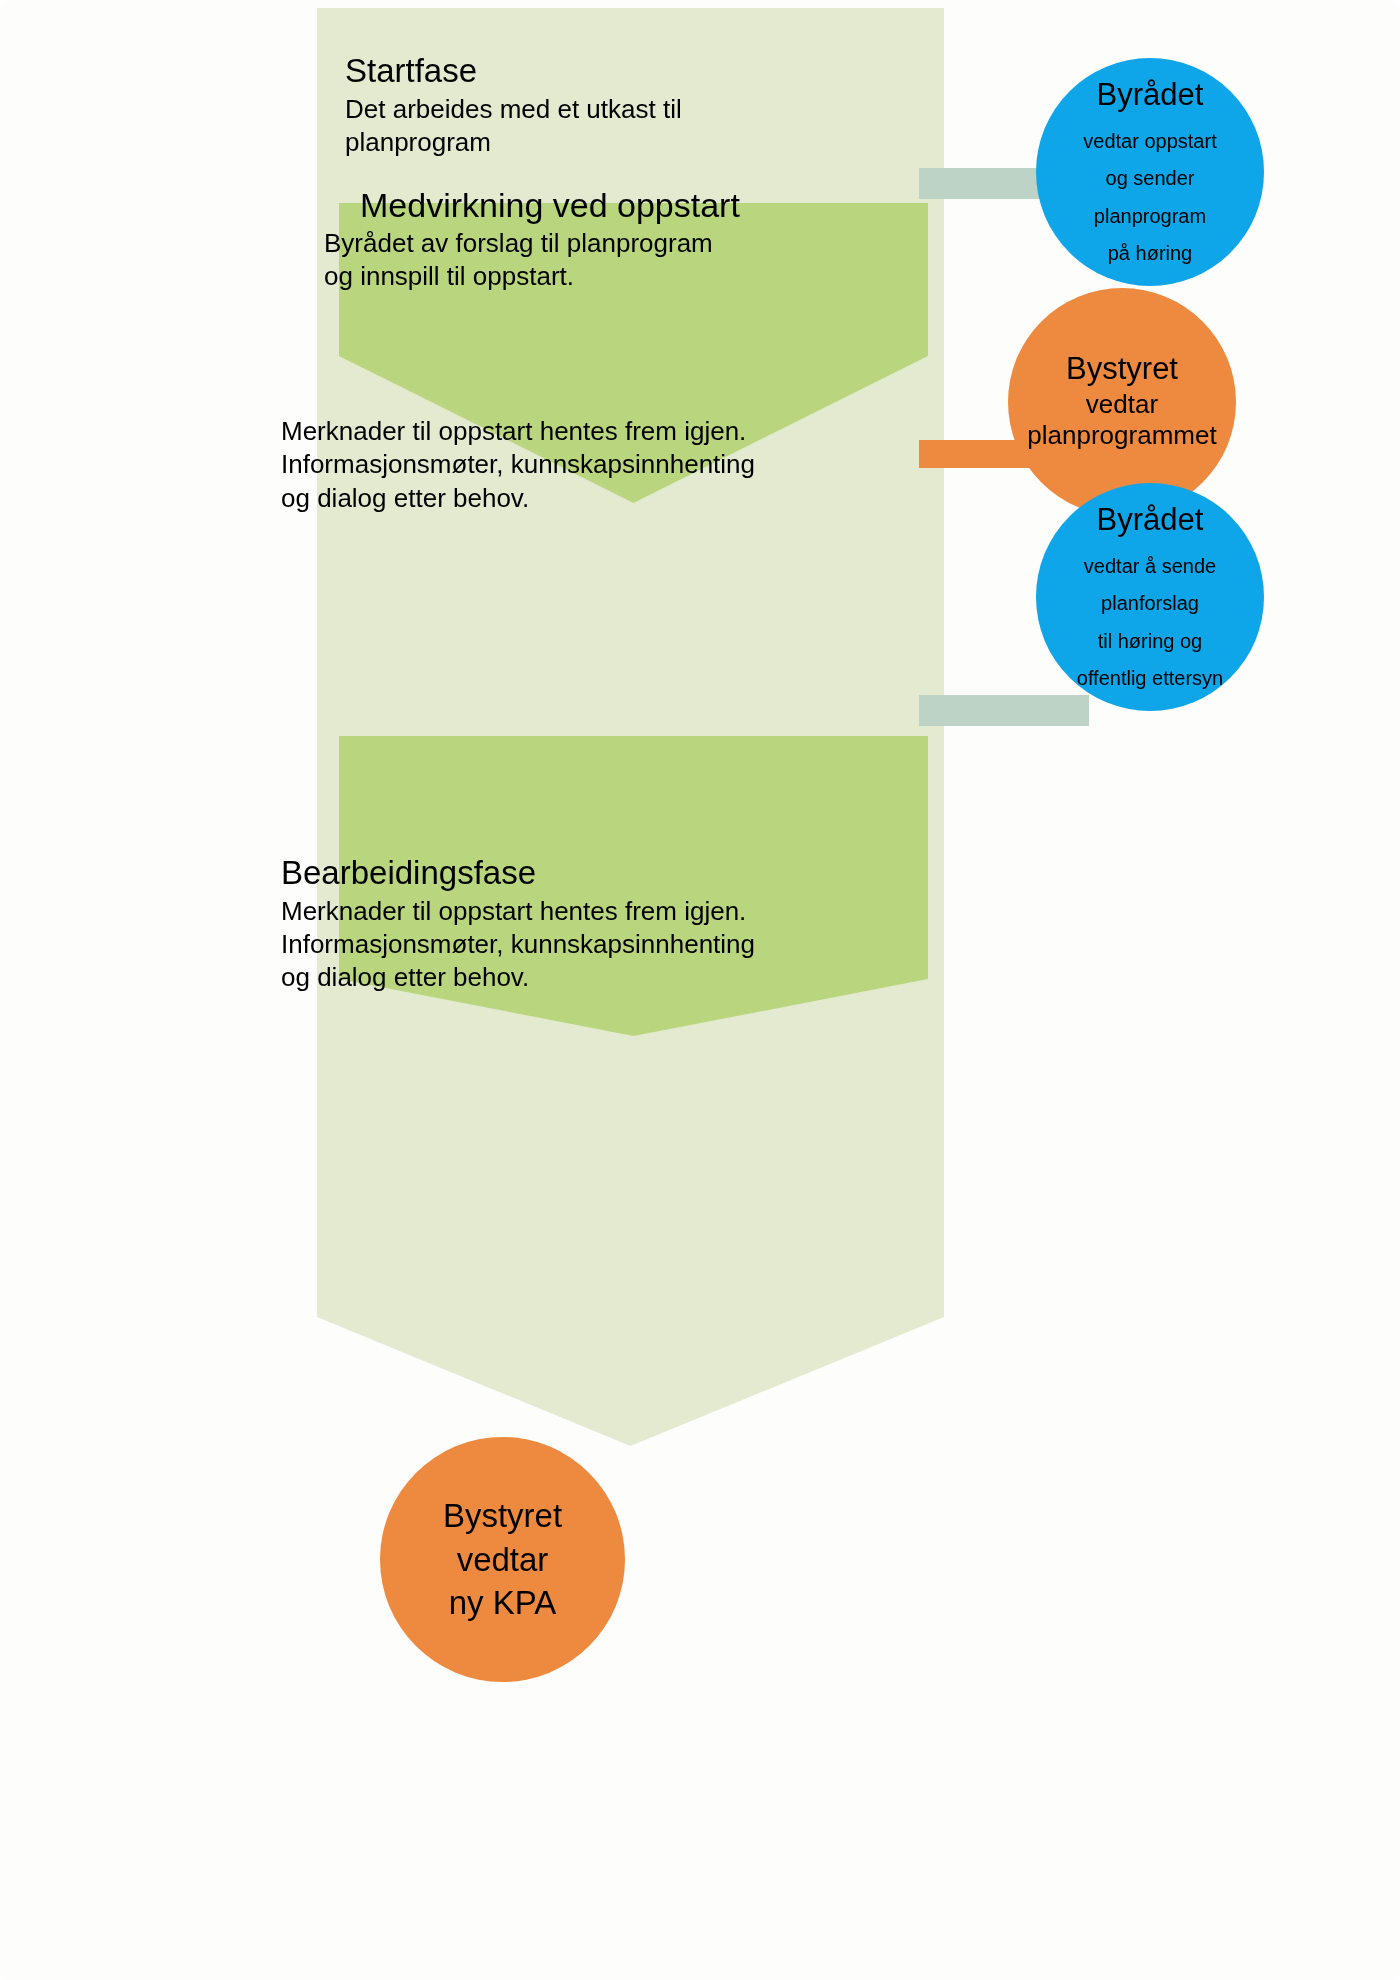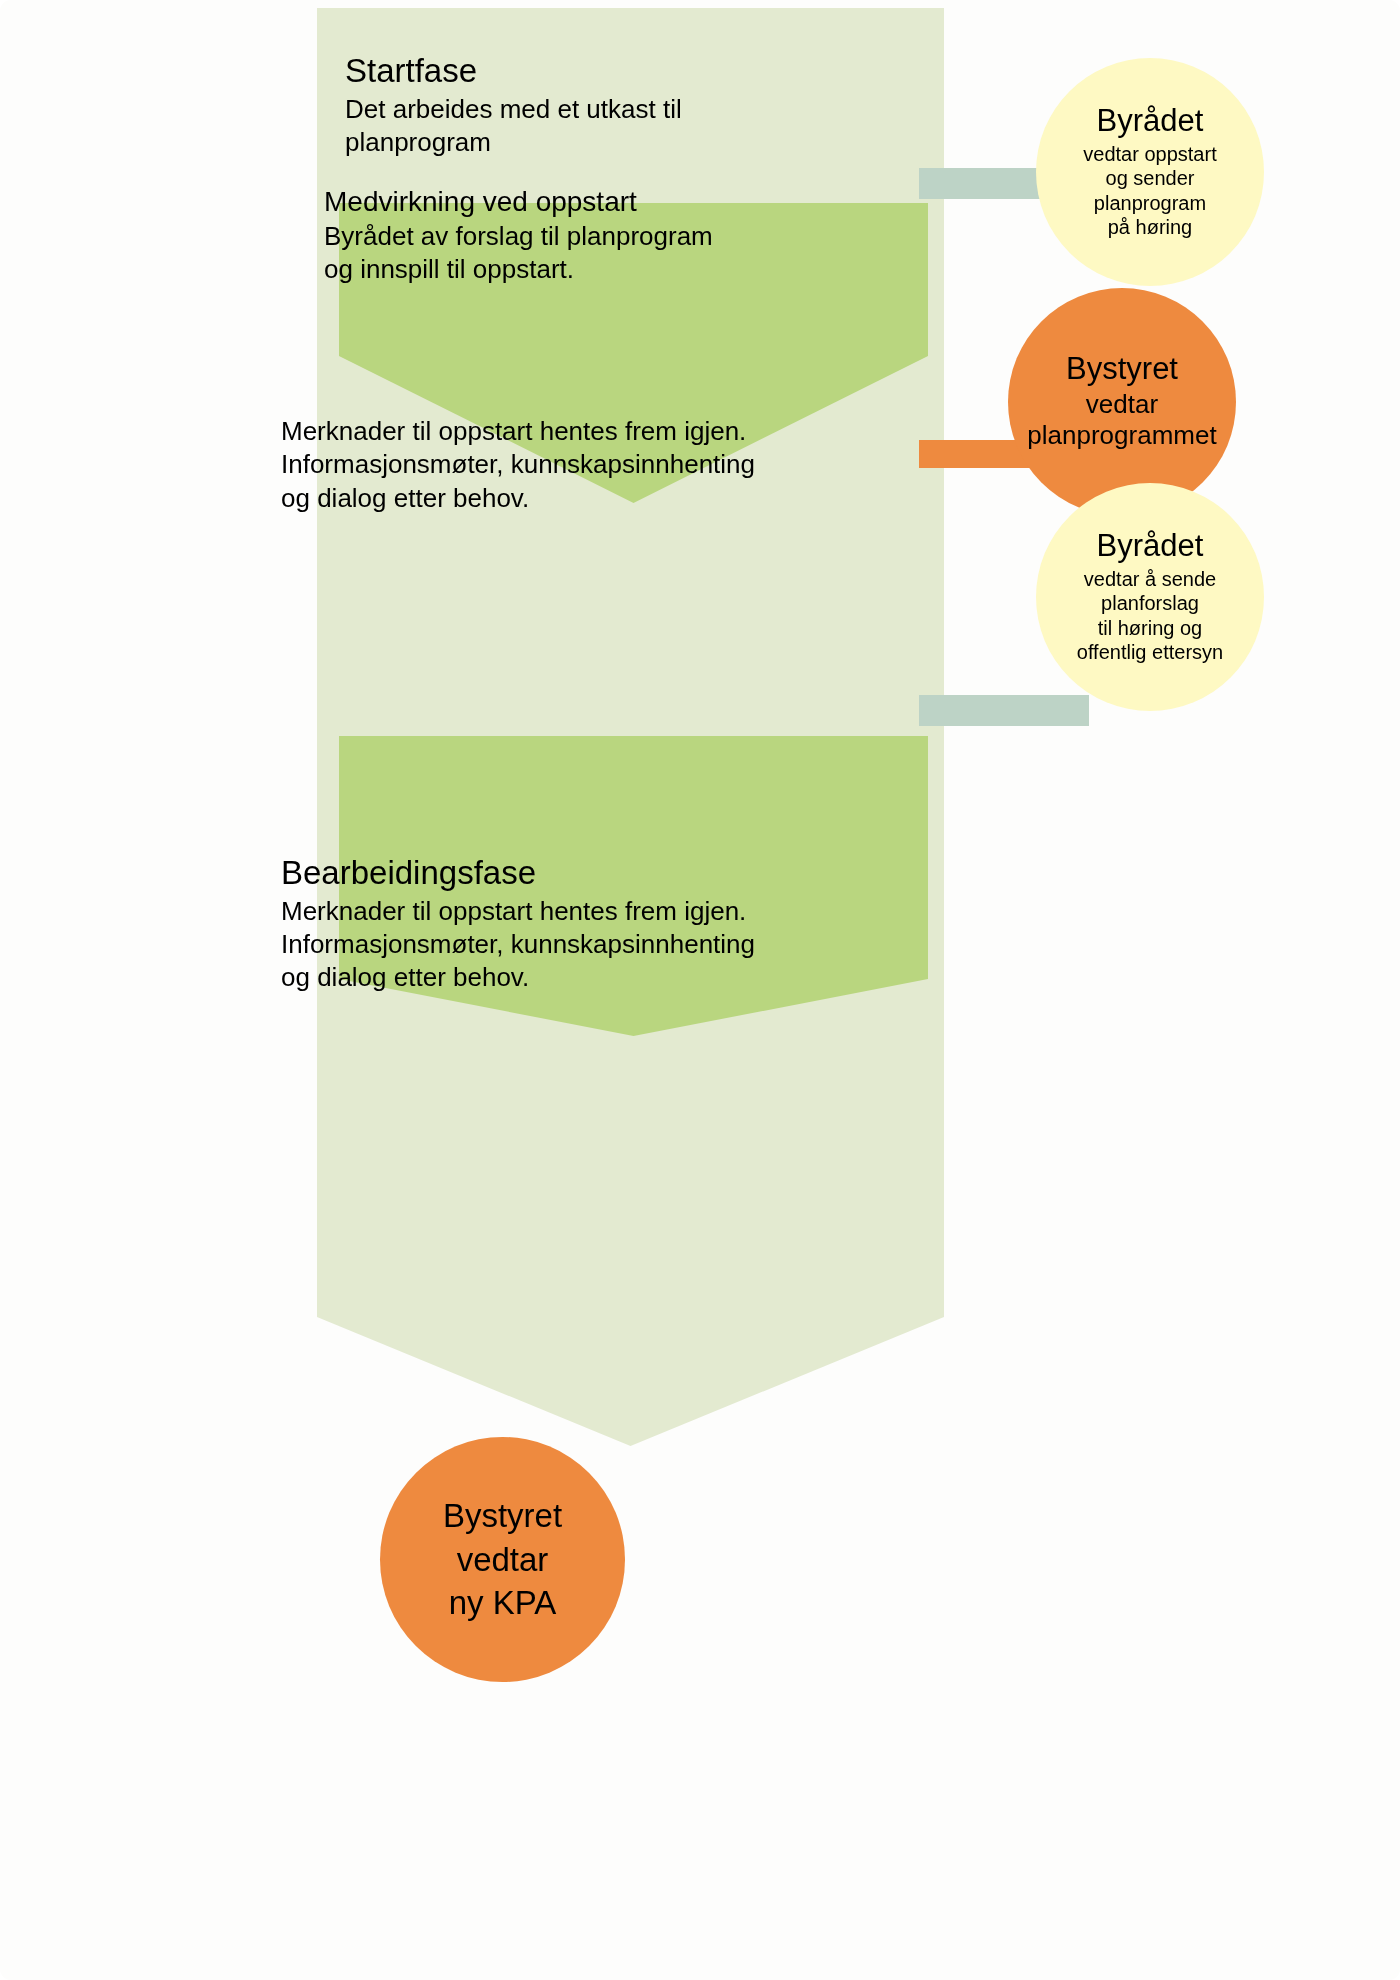--- a/index.html
+++ b/index.html
@@ -71,21 +71,21 @@
     border-radius: 50%;
     display: flex;
     flex-direction: column;
     align-items: center;
     justify-content: center;
     text-align: center;
     color: #000;
     z-index: 3;
     box-sizing: border-box;
   }
-  .circle.green  { background: #fef9c3; }
+  .circle.green  { background: #0ea5e9; gap: 13px; }
   .circle.orange { background: #ee8a3f; }
 
   .circle .c-title {
     font-size: 31px;
     line-height: 1.12;
     margin-bottom: 3px;
   }
   .circle .c-line {
     font-size: 20px;
     line-height: 1.22;
@@ -126,21 +126,21 @@
     font-size: 26px;
     line-height: 1.28;
   }
 
   .phase-start   { left: 345px; top: 52px;  width: 560px; }
   .phase-medv    { left: 324px; top: 185px; width: 600px; }
   .phase-arbeid  { left: 281px; top: 415px; width: 640px; }
   .phase-hoering { left: 296px; top: 595px; width: 640px; }
   .phase-bearb   { left: 281px; top: 854px; width: 640px; }
 
-  .phase-medv .p-title { font-size: 28px; }
+  .phase-medv .p-title { font-size: 34px; margin-left: 36px; }
   .phase-hoering .p-title { font-size: 34px; }
 </style>
 </head>
 <body>
 
 <div id="page">
 
   <div class="main-body"></div>
 
   <div class="chev chev-1"></div>

